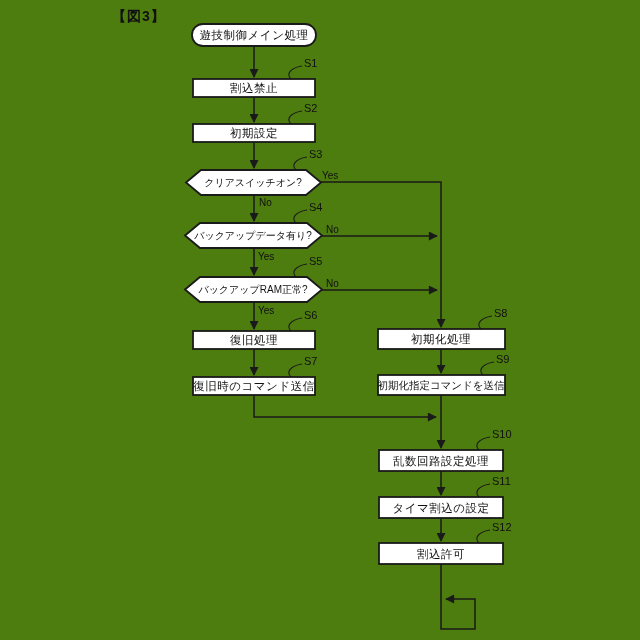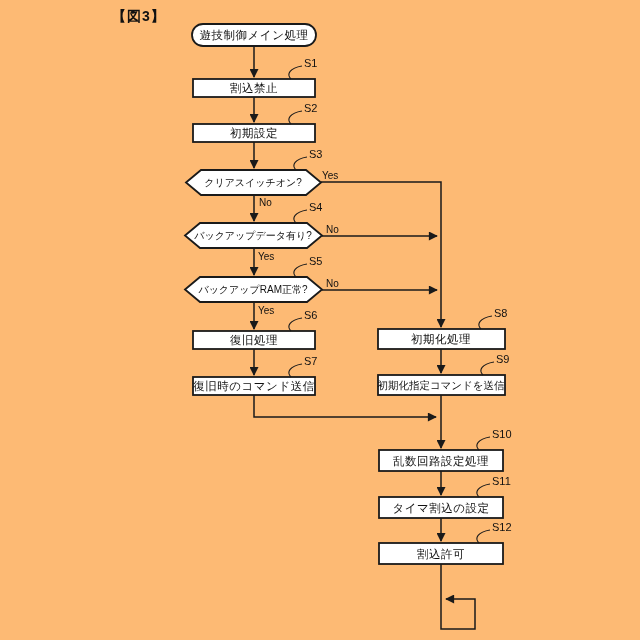--- a/index.html
+++ b/index.html
@@ -1,17 +1,17 @@
 <!DOCTYPE html>
 <html><head>
 <meta charset="utf-8">
 <style>
   html,body{margin:0;padding:0;background:#ffffff;}
   body{width:640px;height:640px;font-family:"Liberation Sans","DejaVu Sans",sans-serif;}
-  #page{position:relative;width:640px;height:640px;background:#fdba74;overflow:hidden;}
+  #page{position:relative;width:640px;height:640px;background:#4d7c0f;overflow:hidden;}
   svg{display:block;}
   .shape{fill:#ffffff;stroke:#1a1a1a;stroke-width:1.8;}
   .conn{fill:none;stroke:#1a1a1a;stroke-width:1.5;}
   .leader{fill:none;stroke:#1a1a1a;stroke-width:1.1;}
   text{fill:#111111;}
   .figure-title{font-size:14px;font-weight:700;letter-spacing:1px;}
   .node-label{font-size:11.5px;text-anchor:middle;letter-spacing:0.5px;}
   .node-label.small{font-size:10.5px;letter-spacing:0;}
   .node-label.decision{font-size:10px;letter-spacing:0;}
   .step-id{font-size:11px;}

